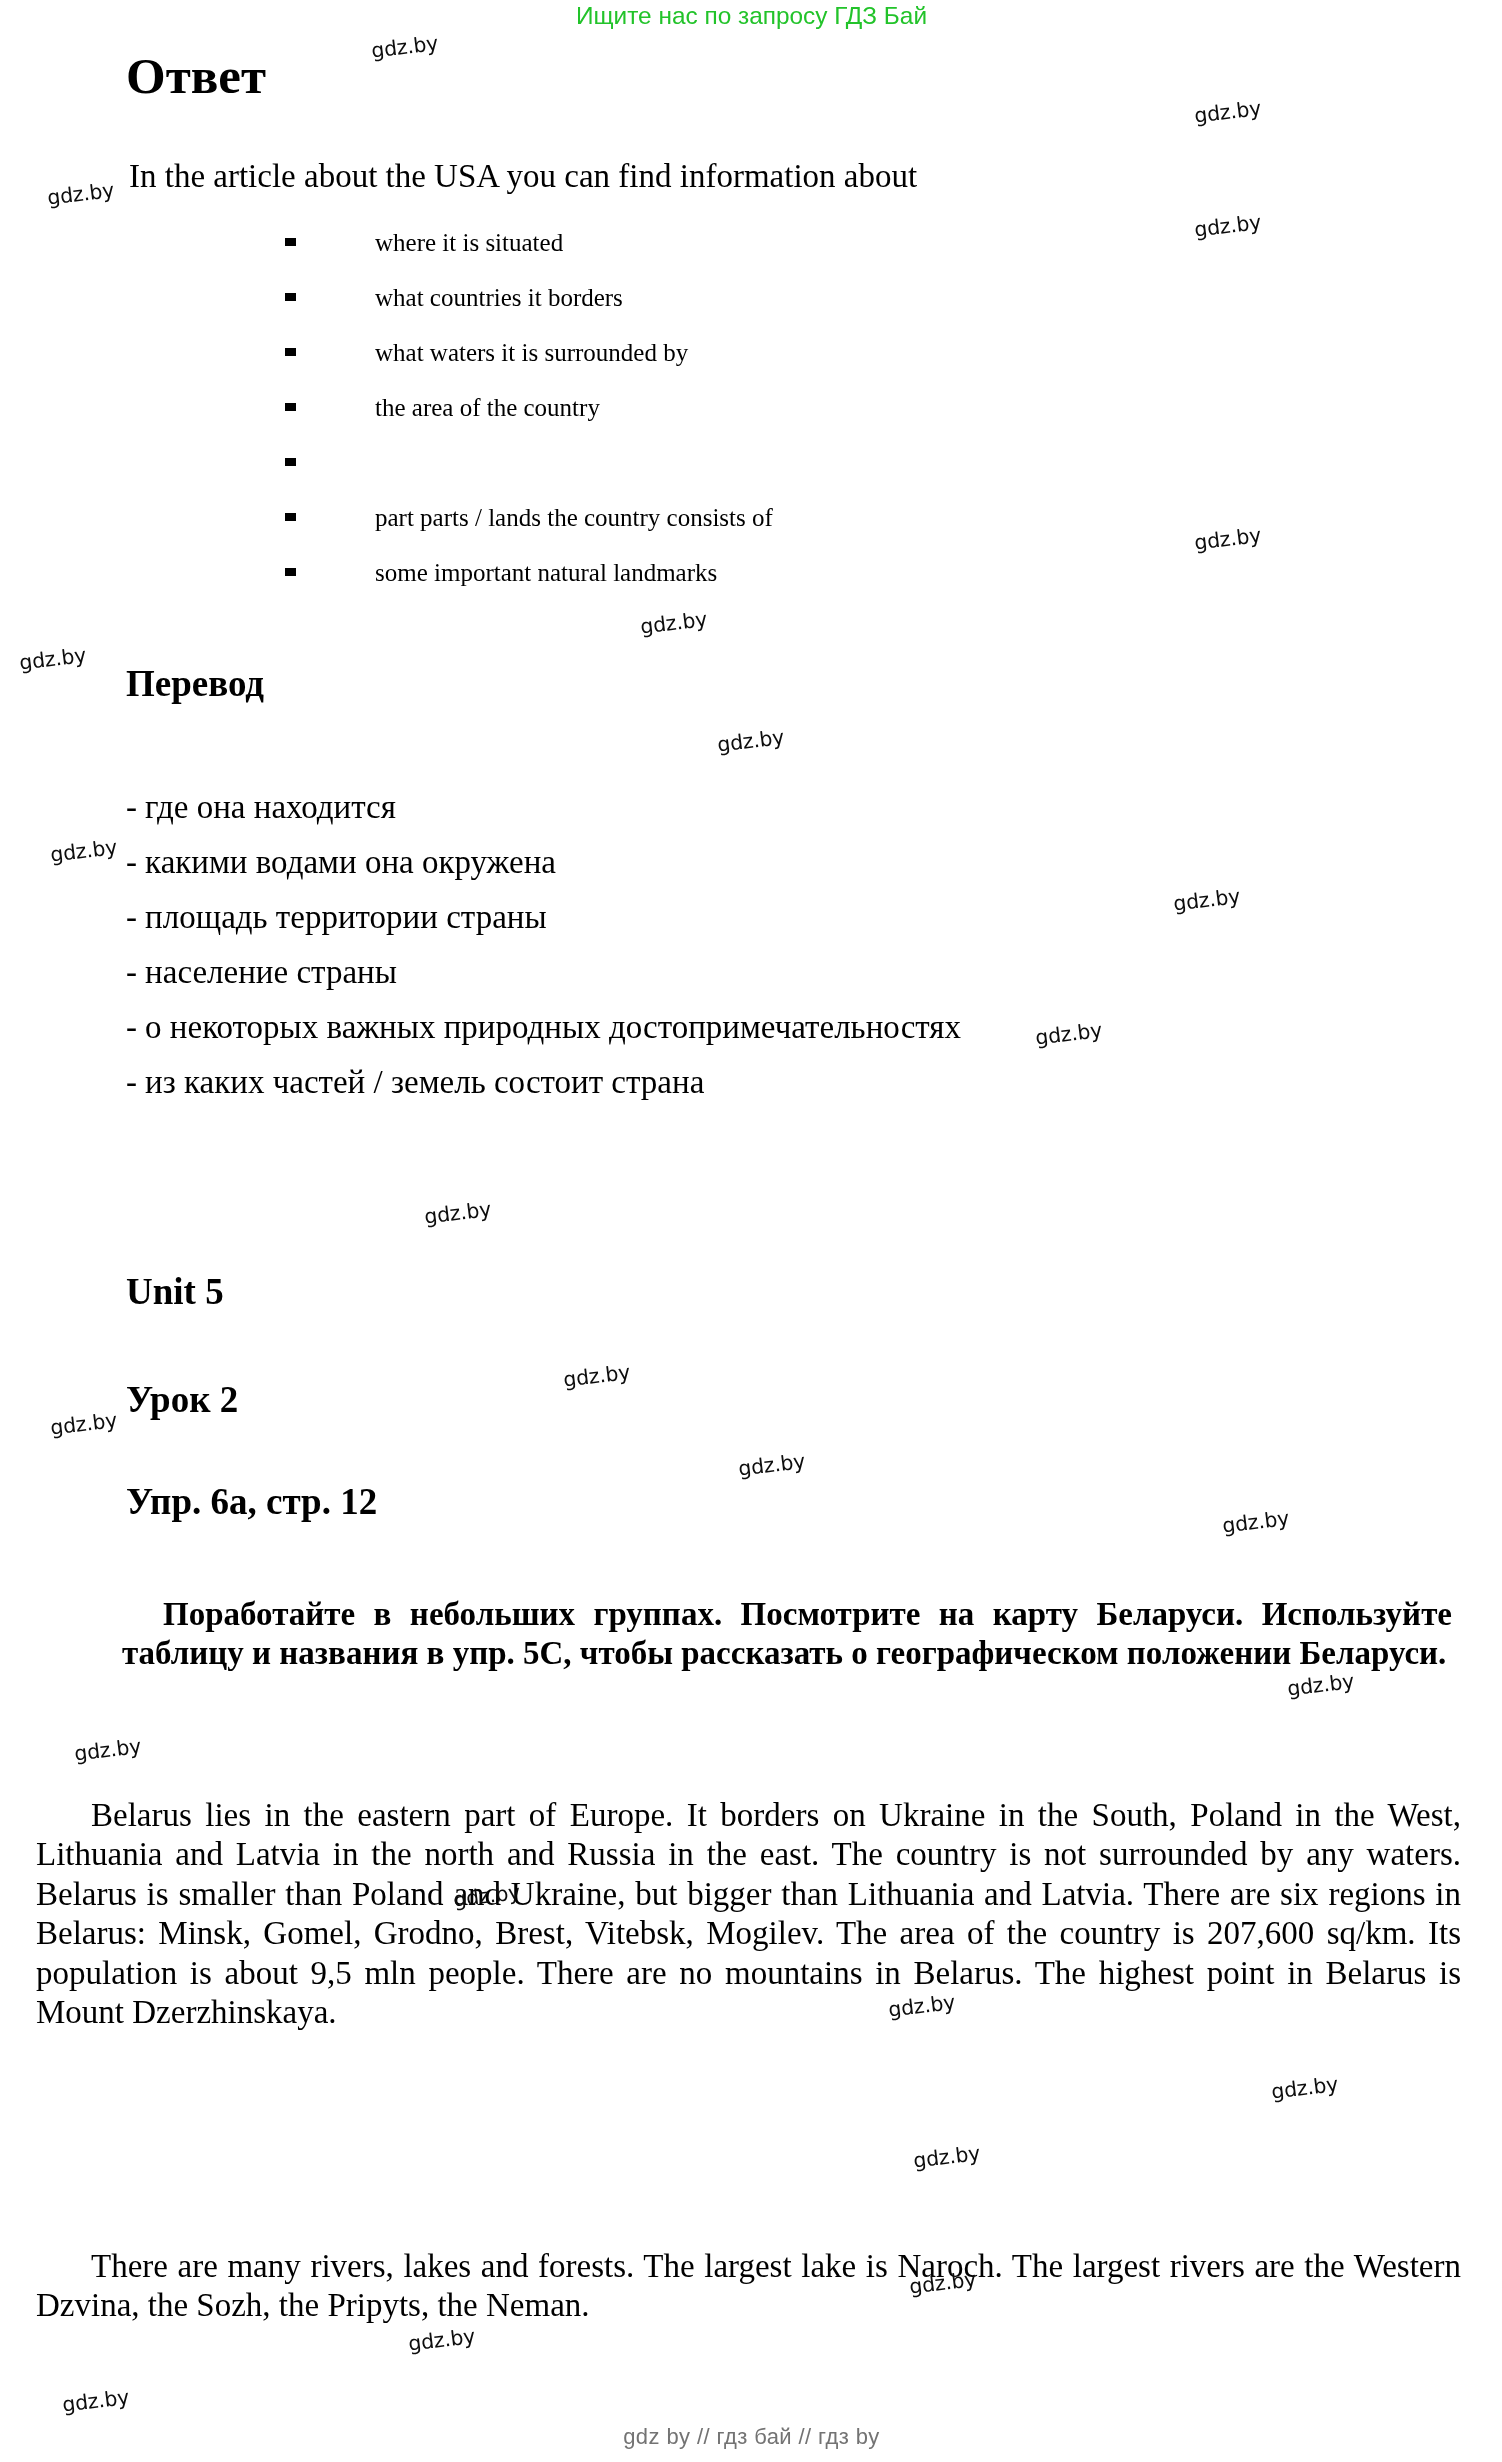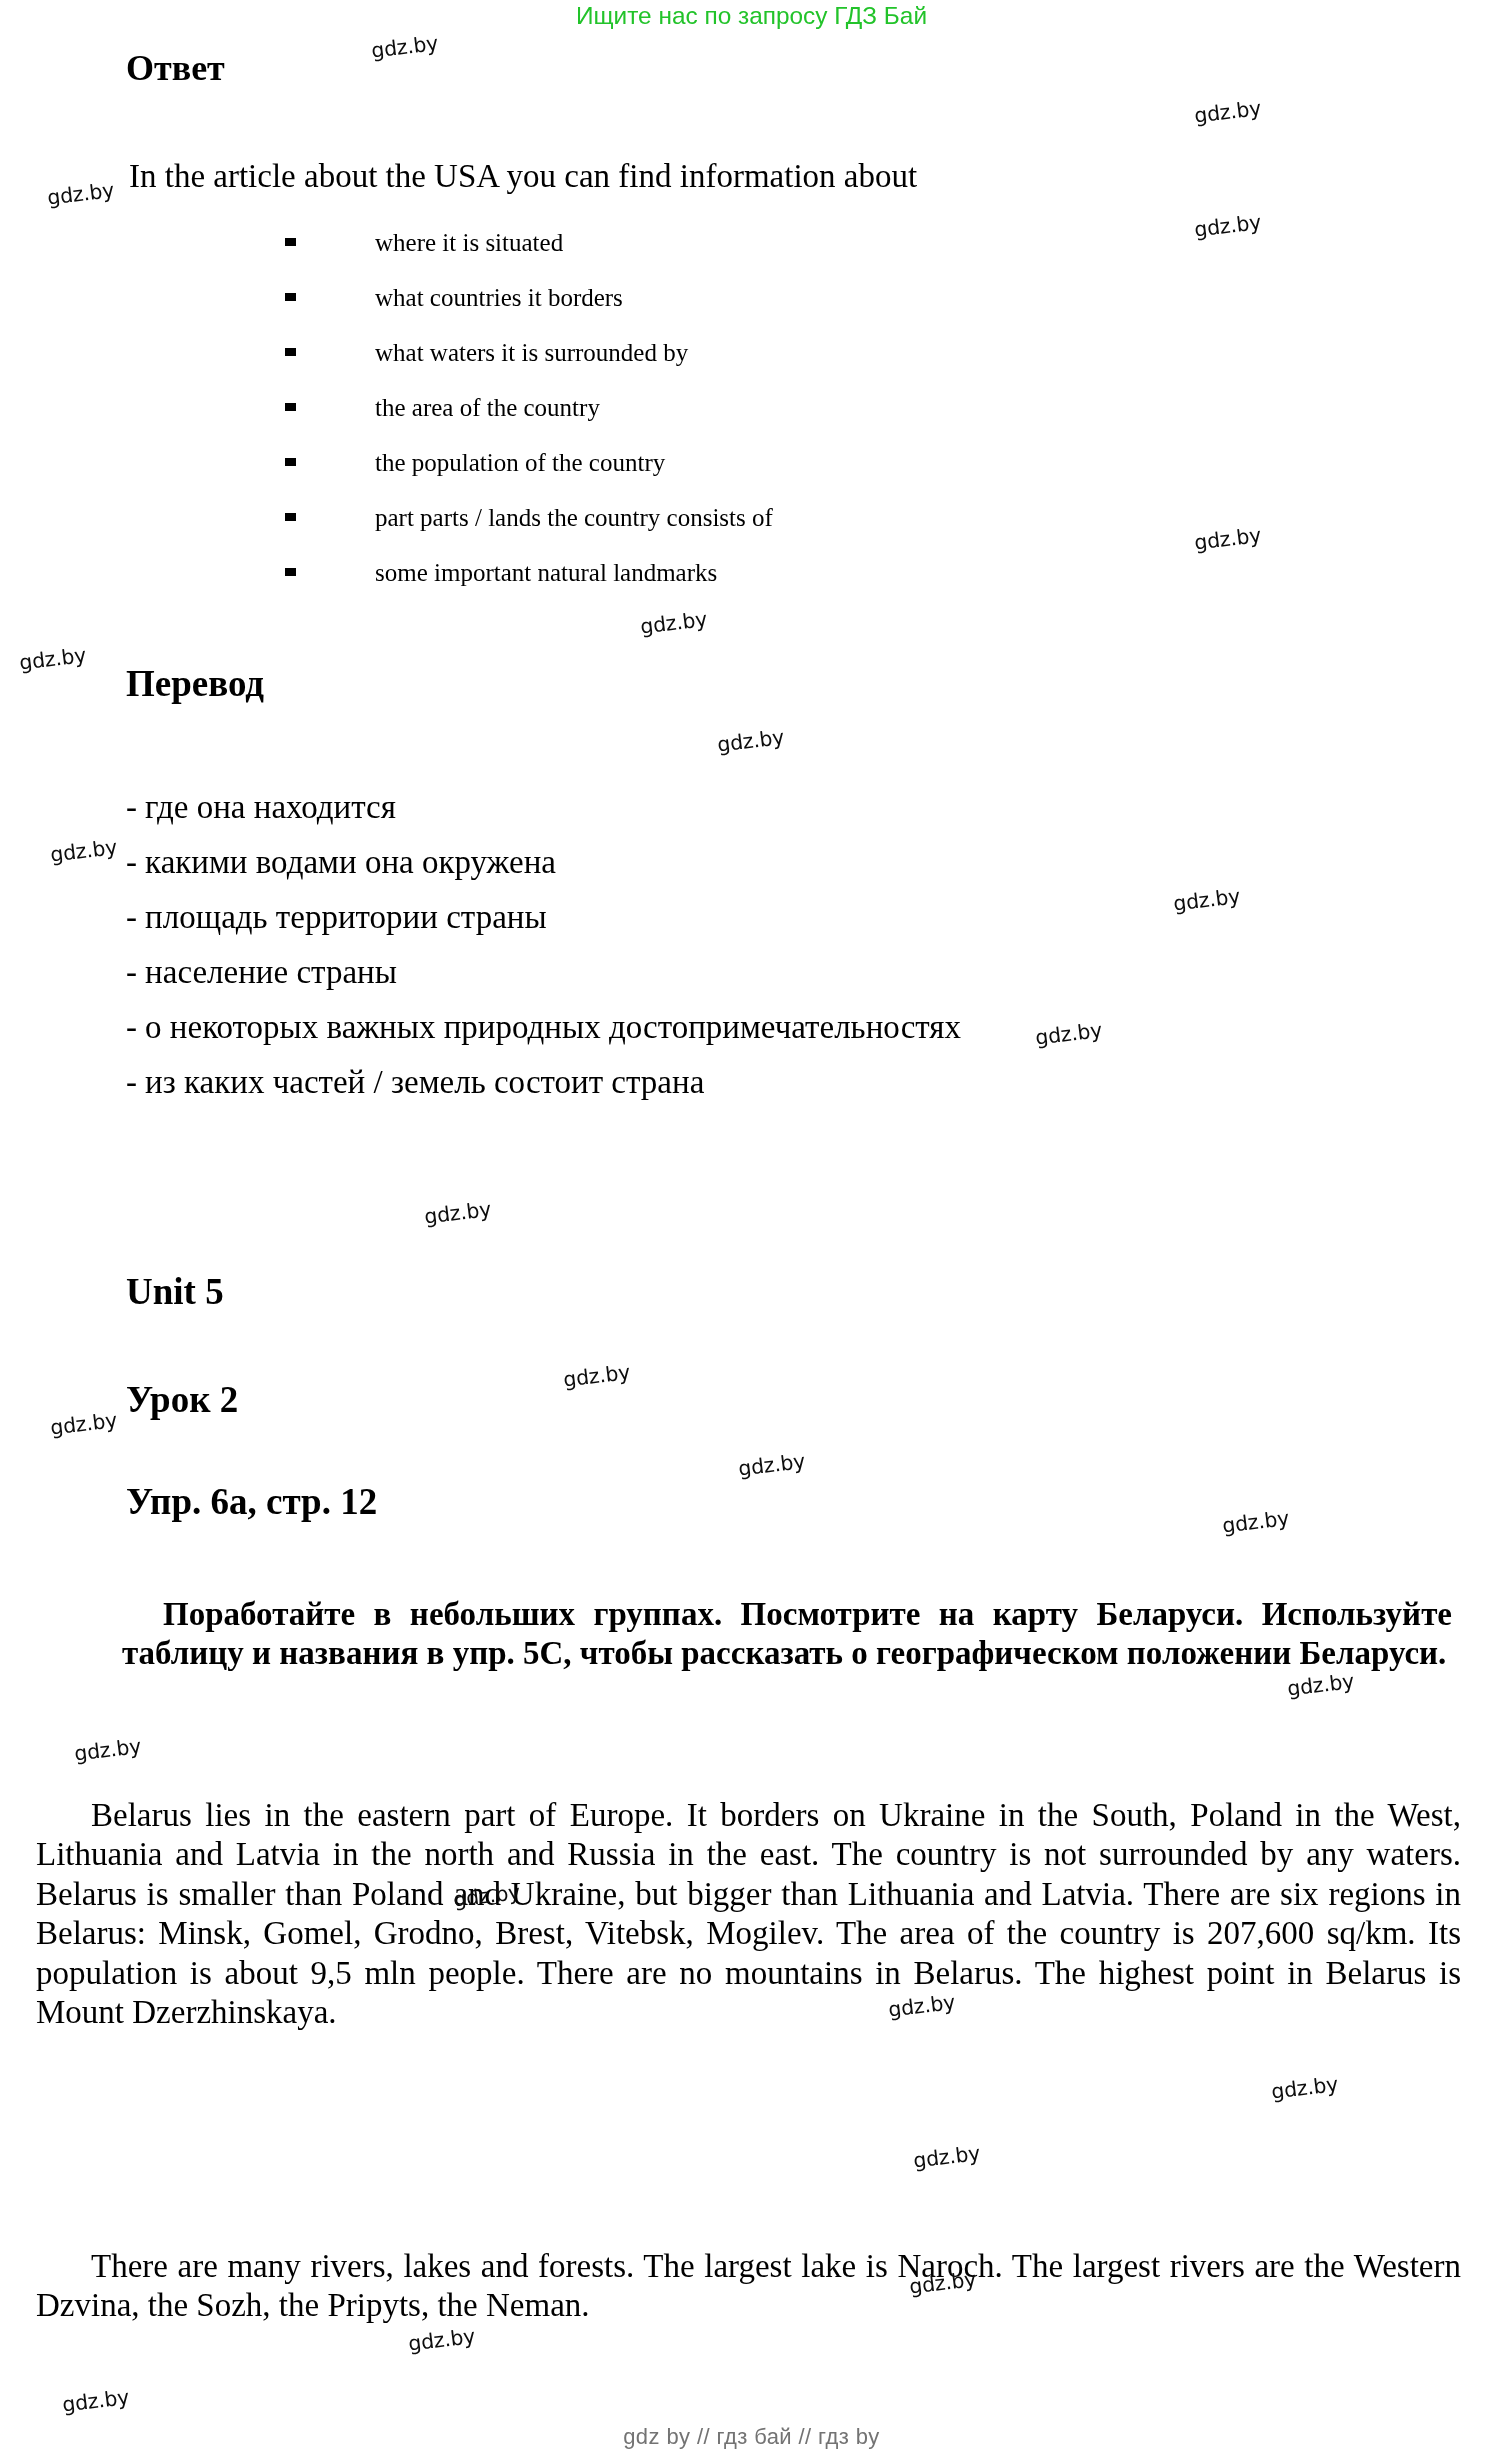--- a/index.html
+++ b/index.html
@@ -53,21 +53,21 @@
     color: #22c32a;
     font-family: "Liberation Sans", "DejaVu Sans", sans-serif;
     font-size: 24.4px;
     letter-spacing: 0px;
   }
 
   .h-answer {
     position: absolute;
     left: 126px;
     top: 47px;
-    font-size: 36px;
+    font-size: 51px;
     font-weight: bold;
     letter-spacing: 0px;
   }
 
   .en-intro {
     position: absolute;
     left: 129px;
     top: 160px;
     font-size: 33px;
     line-height: 1.02;
@@ -252,21 +252,20 @@
       <div class="en-li">
         <span class="marker"><span class="sq"></span></span>
         <span class="txt">what waters it is surrounded by</span>
       </div>
       <div class="en-li">
         <span class="marker"><span class="sq"></span></span>
         <span class="txt">the area of the country</span>
       </div>
       <div class="en-li">
         <span class="marker"><span class="sq"></span></span>
-        <span class="txt">the population of the country</span>
       </div>
       <div class="en-li">
         <span class="marker"><span class="sq"></span></span>
         <span class="txt">part parts / lands the country consists of</span>
       </div>
       <div class="en-li">
         <span class="marker"><span class="sq"></span></span>
         <span class="txt">some important natural landmarks</span>
       </div>
     </div>

